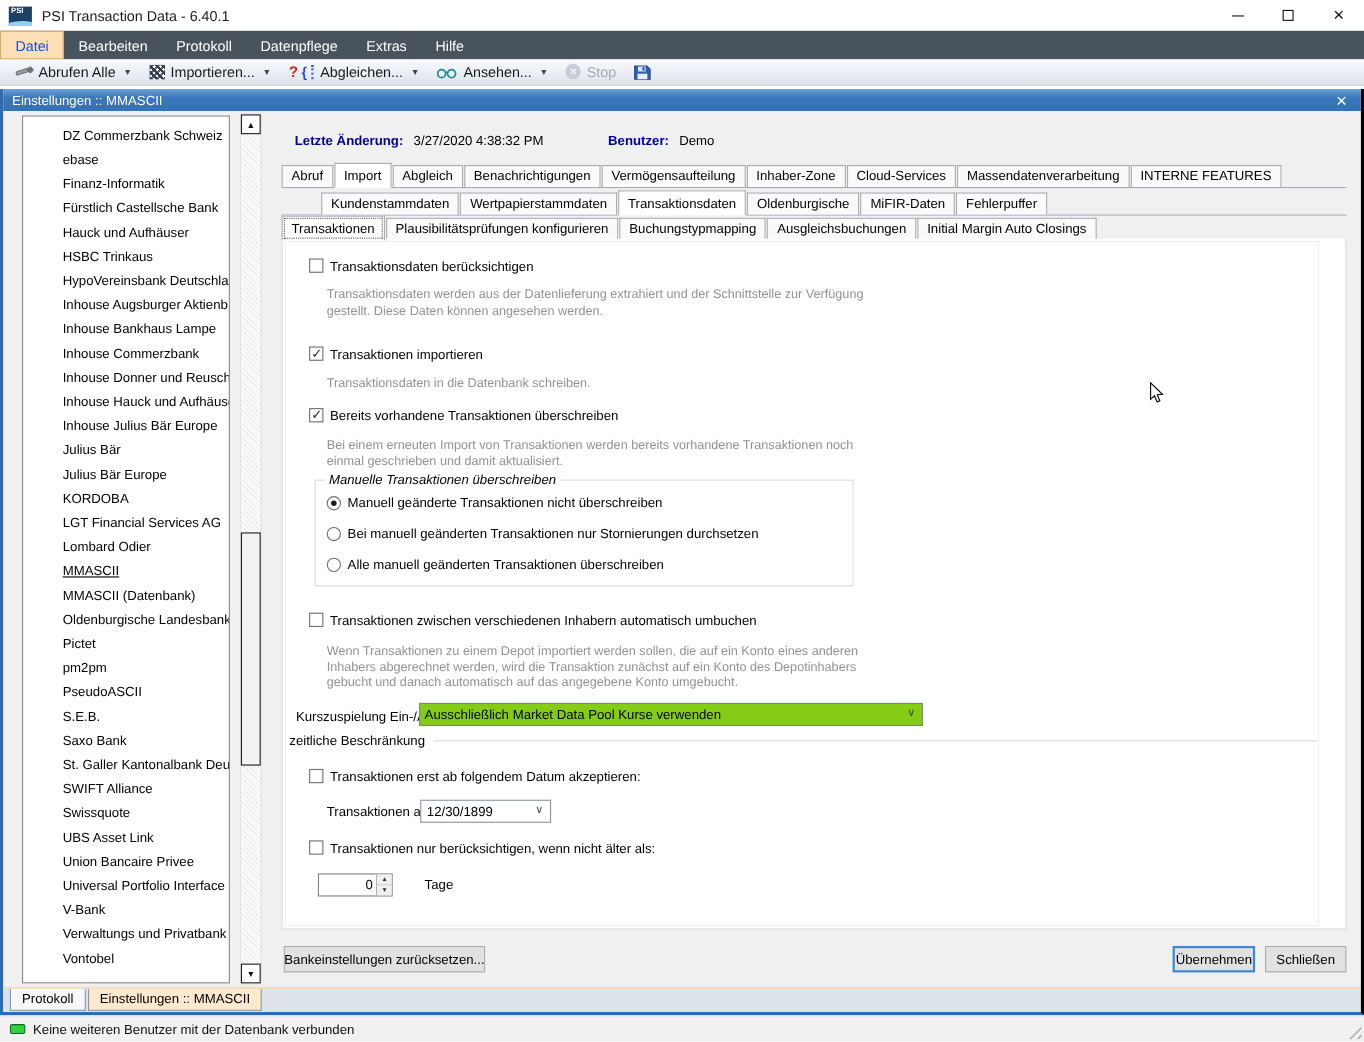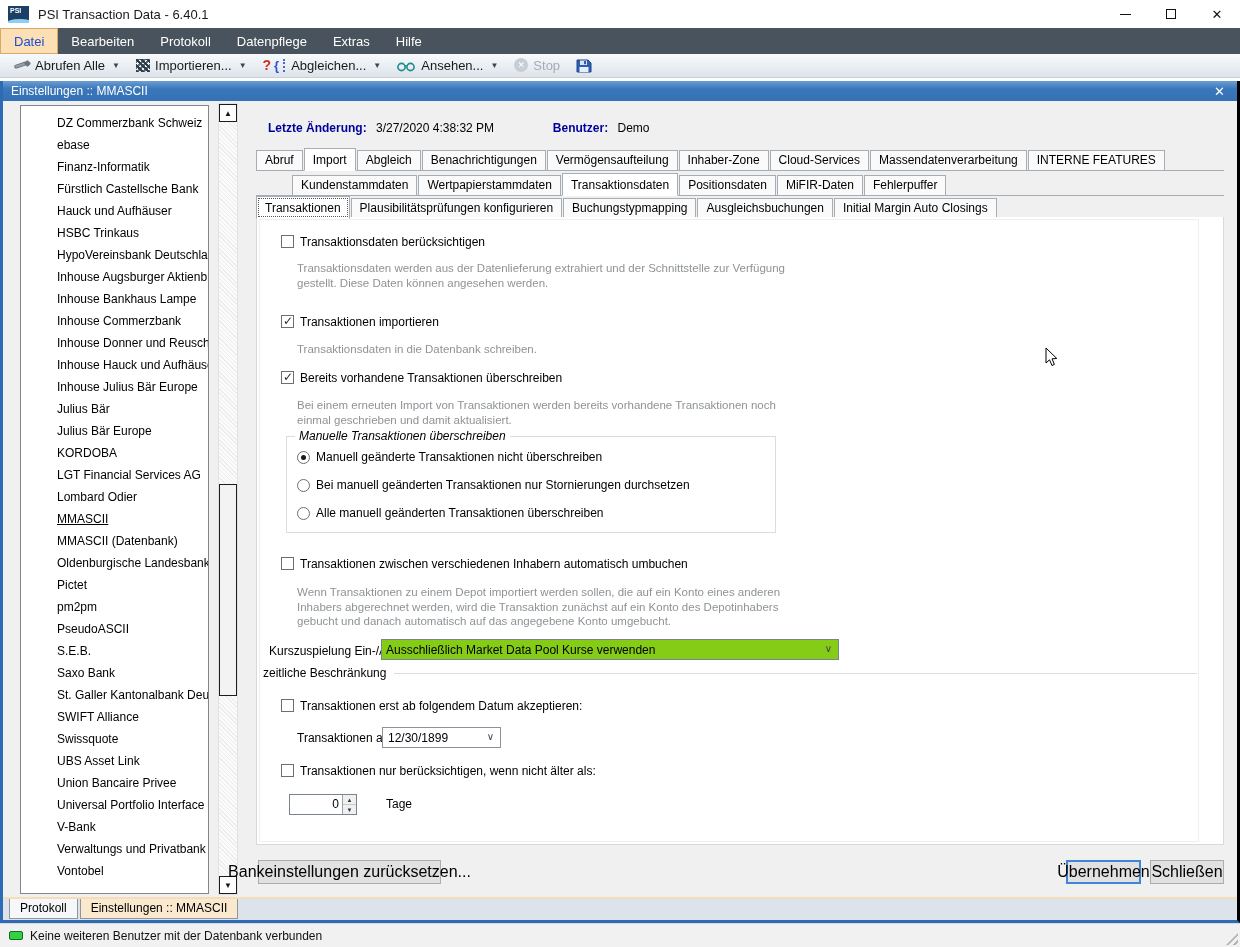--- a/index.html
+++ b/index.html
@@ -94,21 +94,21 @@
   .select .chev, .combo .chev { position:absolute; right:6px; top:3px; font-size:10px; color:#444; }
   .combo { position:absolute; height:21px; background:#fff; border:1px solid #8a949e; font-size:12px; display:flex; align-items:center; padding:0 22px 0 5px; }
   .section-row { position:absolute; display:flex; align-items:center; font-size:12px; white-space:nowrap; }
   .section-row .rule { flex:1; border-top:1px solid #d9dde1; margin-left:8px; margin-top:1px; }
   .spinner { position:absolute; width:68px; height:21px; border:1px solid #7a848e; background:#fff; display:flex; }
   .spinner .num { flex:1; text-align:right; font-size:12px; line-height:19px; padding-right:3px; }
   .spin-btns { width:14px; display:flex; flex-direction:column; border-left:1px solid #9aa2aa; }
   .spin-btns span { flex:1; background:#f0f0f0; border-bottom:1px solid #c9c9c9; font-size:6px; color:#333; display:flex; align-items:center; justify-content:center; }
   .spin-btns span:last-child { border-bottom:none; }
   
-  .btn { position:absolute; height:24px; background:#e1e1e1; border:1px solid #adadad; font-size:16px; display:flex; align-items:center; justify-content:center; white-space:nowrap; }
+  .btn { position:absolute; height:24px; background:#e1e1e1; border:1px solid #adadad; font-size:12px; display:flex; align-items:center; justify-content:center; white-space:nowrap; }
   .btn.default { border:2px solid #3f87d6; }
   
   .bottom-tabbar { height:23px; flex:none; background:#dde3ea; border-top:2px solid #f6ddba; display:flex; align-items:flex-start; padding-left:6px; }
   .btab { font-size:12px; padding:2px 10px 3px 10px; background:#f6f7f8; border:1px solid #8f969d; border-top:none; margin-right:2px; }
   .btab.active { background:#fbe9cf; }
   
   .statusbar { position:absolute; left:0; top:923px; width:1240px; height:24px; background:#f1f1f1; border-top:1px solid #d9d9d9; display:flex; align-items:center; }
   .status-led { width:14px; height:9px; background:#35cf46; border:1px solid #0d6e18; border-radius:2px; margin-left:9px; flex:none; }
   .status-text { margin-left:7px; font-size:12px; color:#111; }
   .grip { position:absolute; right:2px; bottom:2px; width:12px; height:12px;
@@ -261,21 +261,21 @@
           <span class="tab">Vermögensaufteilung</span>
           <span class="tab">Inhaber-Zone</span>
           <span class="tab">Cloud-Services</span>
           <span class="tab">Massendatenverarbeitung</span>
           <span class="tab">INTERNE FEATURES</span>
         </div>
       <div class="tab-row tab-row-2">
           <span class="tab">Kundenstammdaten</span>
           <span class="tab">Wertpapierstammdaten</span>
           <span class="tab active">Transaktionsdaten</span>
-          <span class="tab">Positionsdaten</span>
+          <span class="tab">Oldenburgische</span>
           <span class="tab">MiFIR-Daten</span>
           <span class="tab">Fehlerpuffer</span>
         </div>
       <div class="tab-row tab-row-3">
           <span class="tab active focus">Transaktionen</span>
           <span class="tab">Plausibilitätsprüfungen konfigurieren</span>
           <span class="tab">Buchungstypmapping</span>
           <span class="tab">Ausgleichsbuchungen</span>
           <span class="tab">Initial Margin Auto Closings</span>
         </div>

